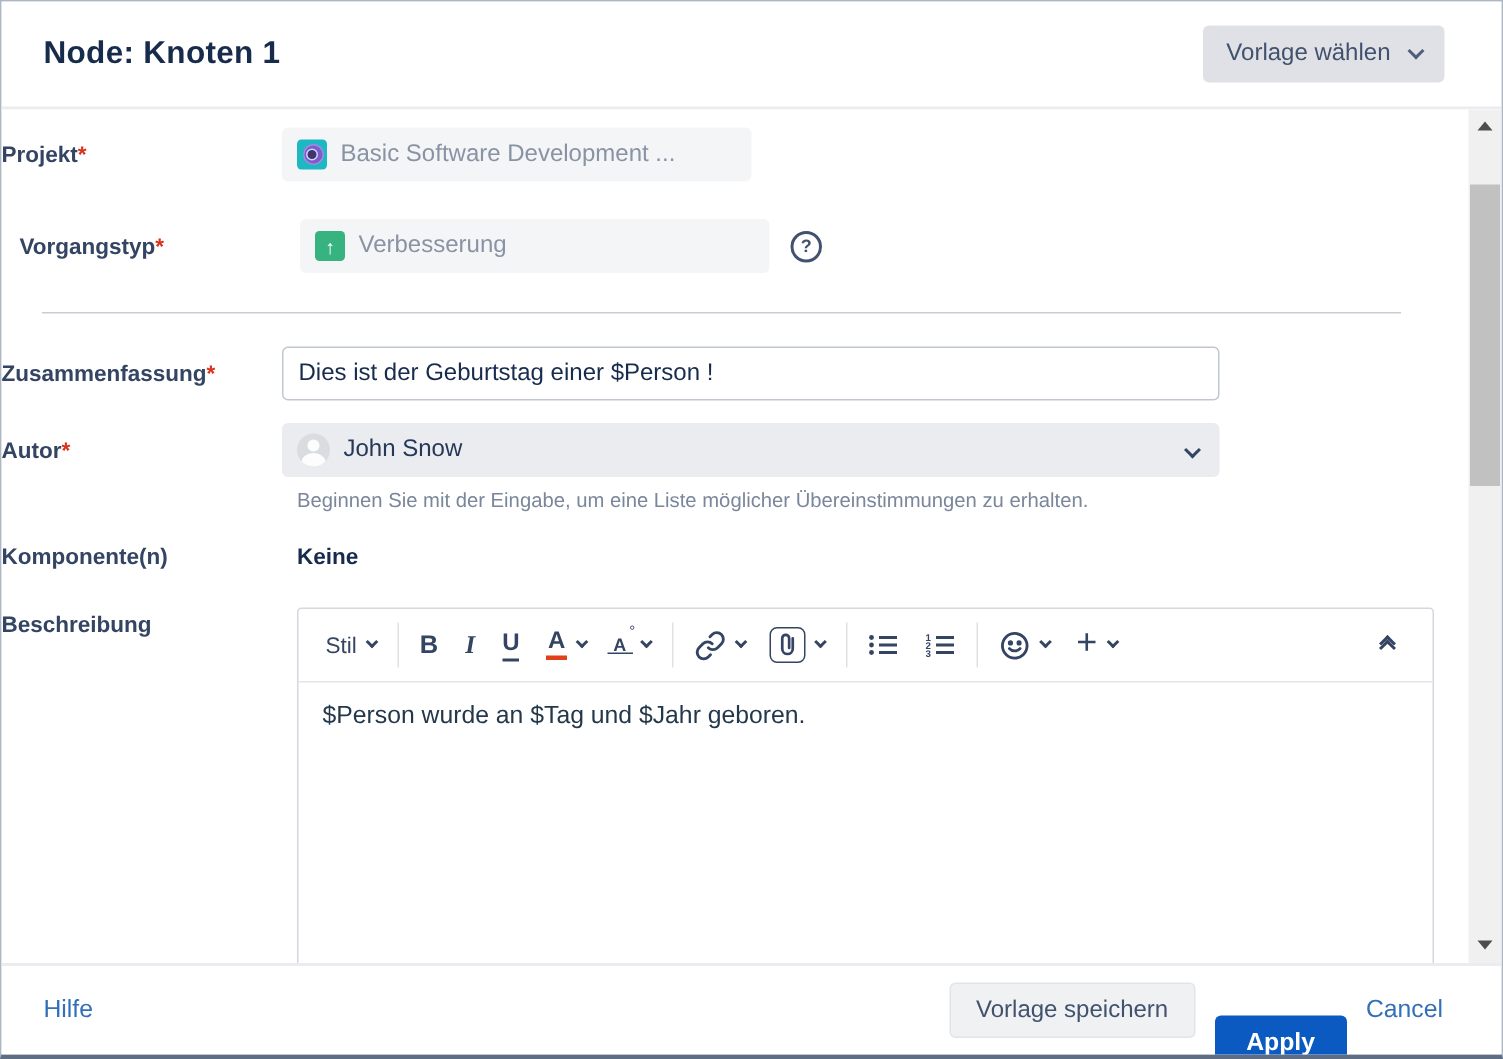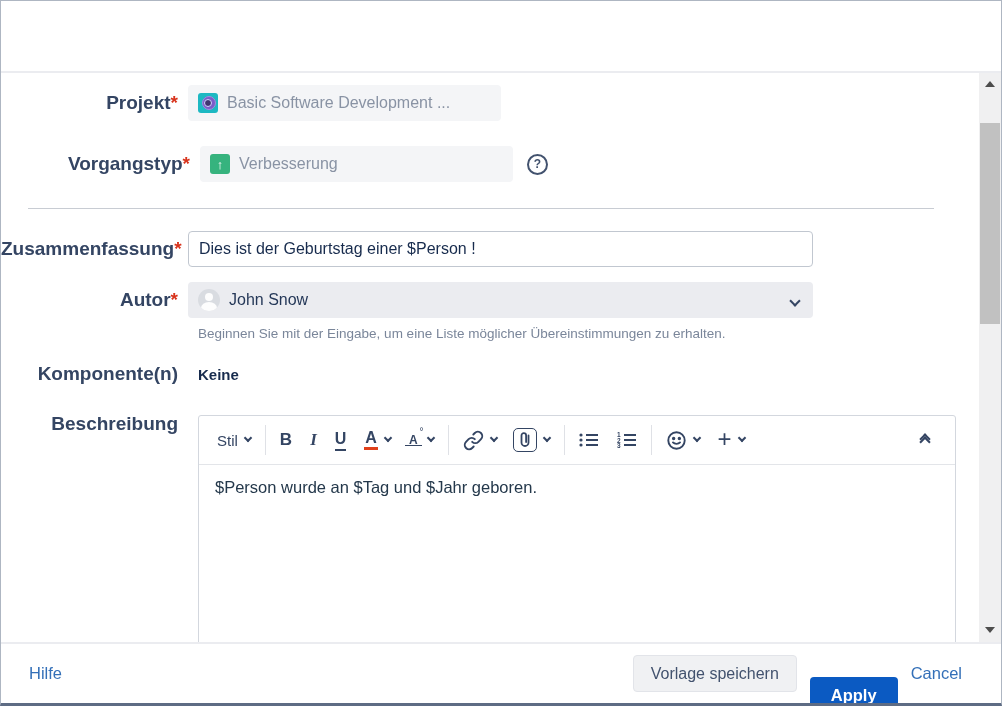--- a/index.html
+++ b/index.html
@@ -31,22 +31,22 @@
   .chev.dark { border-color:#344563; }
   .chev.small { width:6px; height:6px; }
   .chev-up { display:block; width:8px; height:8px;
     border-left:2px solid #344563; border-top:2px solid #344563; transform:rotate(45deg); }
 
   
   .bodywrap { position:relative; height:569px; overflow:hidden; background:#fff; }
   .scrollcontent { margin-right:22px; height:100%; overflow:hidden; padding-top:12px; }
 
   .frow { display:flex; align-items:center; }
-  .flabel { width:187px; padding-right:10px; text-align:right;
-    font-size:19px; font-weight:700; color:#344563; flex:none; }
+  .flabel { width:187px; padding-right:10px; text-align:left;
+    font-size:15px; font-weight:700; color:#344563; flex:none; }
   .req { color:#d8331c; font-weight:700; }
 
   .field-gray {
     width:313px; height:36px; background:#f4f5f7; border-radius:4px;
     display:flex; align-items:center; padding:0 10px; gap:9px; cursor:default;
   }
   .field-gray .ph { font-size:16px; color:#8993a4; white-space:nowrap; overflow:hidden; }
 
   .proj-icon { width:20px; height:20px; border-radius:3px; flex:none;
     background:#1db8c2; position:relative; }
@@ -135,20 +135,25 @@
     border-radius:4px; font-family:inherit; font-size:16.5px; font-weight:700; color:#fff; cursor:pointer;margin-top:43px; }
 
   .icon-svg { display:block; }
 </style>
 </head>
 <body>
 
 <div class="dialog">
 
   <div class="hdr">
+    <div class="hdr-title">Node: Knoten 1</div>
+    <button class="tpl-btn">
+      <span>Vorlage wählen</span>
+      <span class="chev"></span>
+    </button>
   </div>
 
   <div class="bodywrap">
     <div class="scrollcontent">
 
       <div class="frow">
         <div class="flabel"><span>Projekt</span><span class="req">*</span></div>
         <div class="field-gray">
           <span class="proj-icon"></span>
           <span class="ph">Basic Software Development ...</span>

